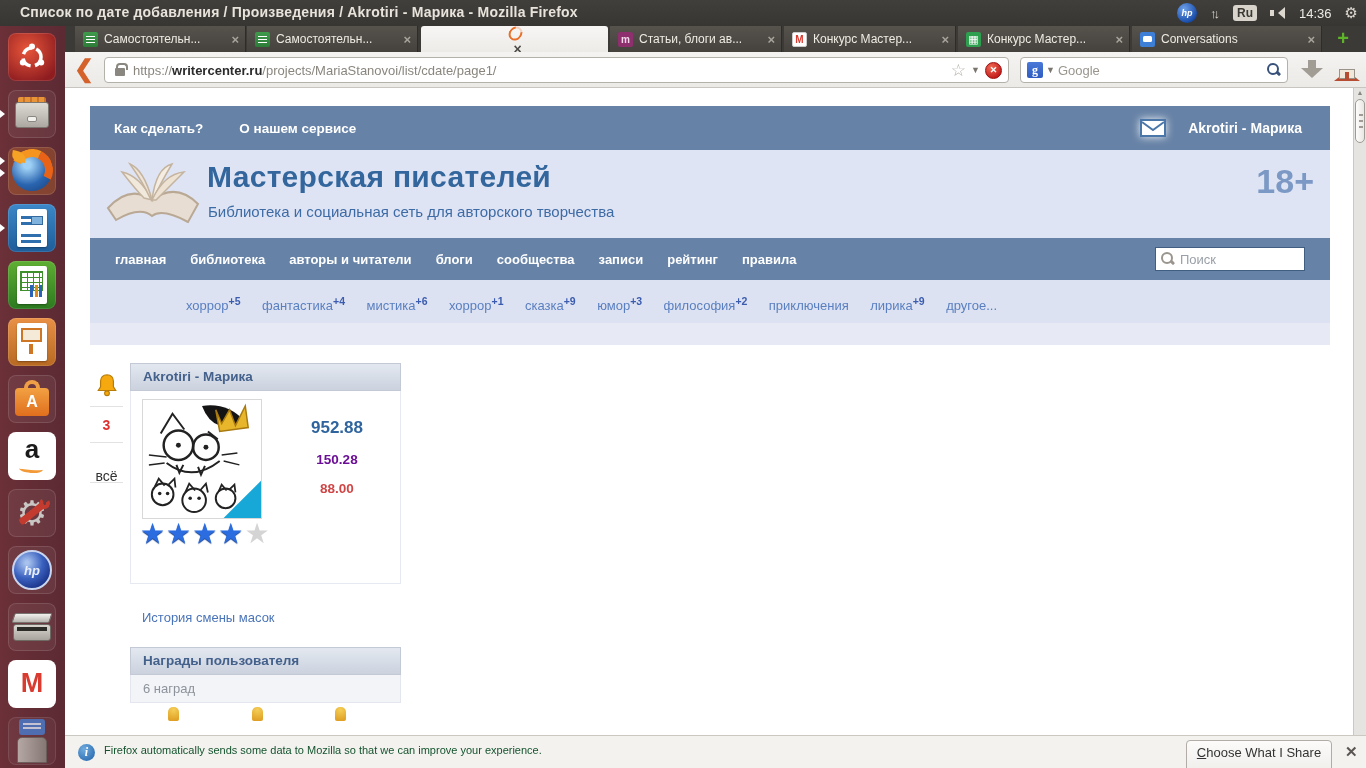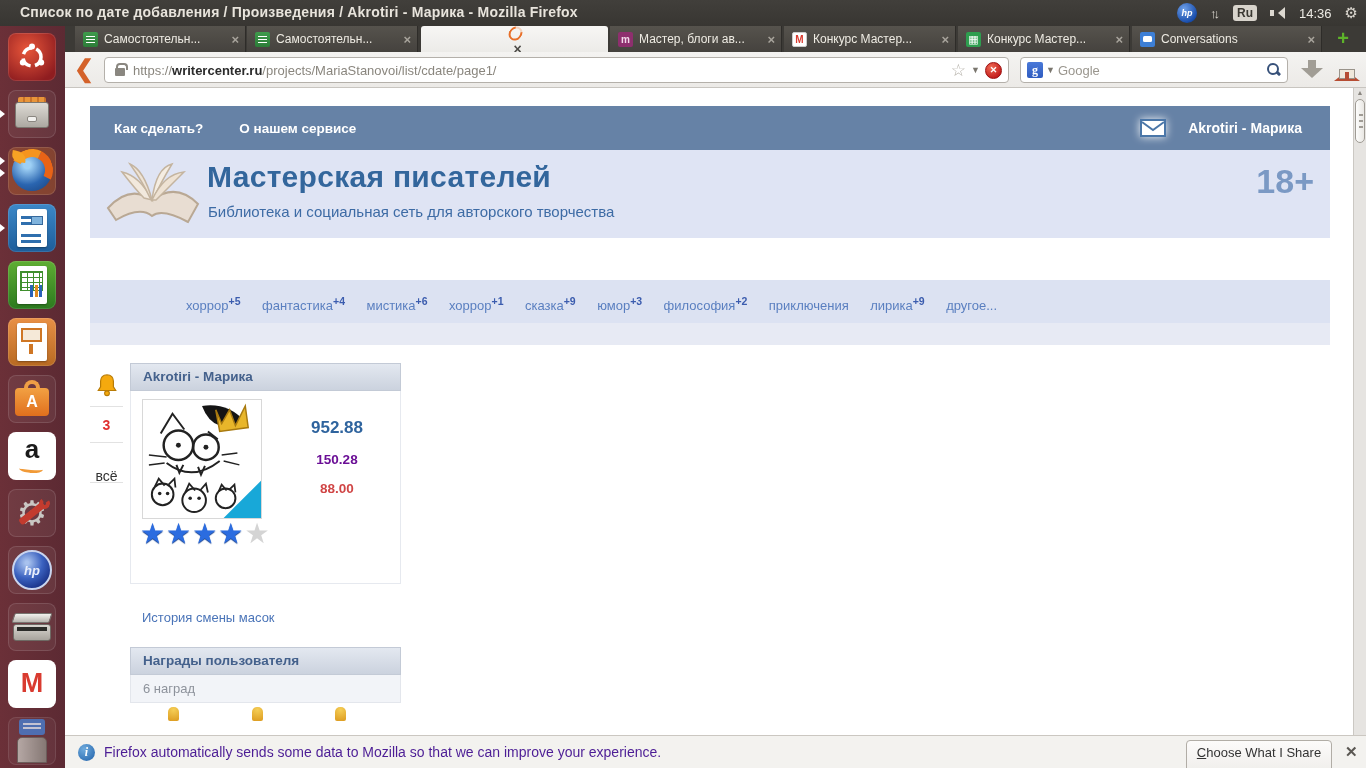--- a/index.html
+++ b/index.html
@@ -180,21 +180,21 @@
   .sb-up { position:absolute; top:1px; left:0; width:12px; text-align:center; font-size:7px; color:#8a8680; }
   .sb-thumb { position:absolute; left:1px; top:11px; width:10px; height:44px; background:linear-gradient(90deg,#fdfdfc,#e9e7e3); border:1px solid #9f9b94; border-radius:5px; }
   .sb-dots { position:absolute; left:3px; top:14px; width:4px; height:14px; background:repeating-linear-gradient(#9f9b94 0 2px, transparent 2px 6px); }
 
   
   .statusbar { position:absolute; left:0; top:626px; width:321px; height:21px; background:#f4f3f0; border:1px solid #b8b4ad; border-left:none; border-bottom:none; border-radius:0 3px 0 0; font-size:13px; color:#1c1c1c; line-height:20px; padding-left:12px; white-space:nowrap; overflow:hidden; }
 
   
   .notifbar { position:absolute; left:0; top:647px; width:1301px; height:33px; background:#f3f2ef; border-top:1px solid #cbc7c1; }
   .info-ico { position:absolute; left:13px; top:8px; width:17px; height:17px; border-radius:50%; background:radial-gradient(circle at 35% 30%, #6fabdd, #2f6fb3 80%); color:#fff; font-family:"Liberation Serif", serif; font-style:italic; font-weight:bold; font-size:12px; text-align:center; line-height:17px; }
-  .notif-text { position:absolute; left:39px; top:8px; font-size:14px; color:#4c1d95; }
+  .notif-text { position:absolute; left:39px; top:8px; font-size:11px; color:#14532d; }
   .notif-btn { position:absolute; left:1121px; top:4px; width:146px; height:42px; background:linear-gradient(#fcfbfa,#eceae6); border:1px solid #b1ada6; border-radius:4px; font-size:13px; color:#333; text-align:center; line-height:23px; }
   .notif-btn::first-letter { text-decoration:underline; }
   .notif-close { position:absolute; left:1280px; top:7px; font-size:15px; font-weight:bold; color:#5a5752; }
 </style>
 </head>
 <body>
 
 <div id="screen">
 
   <div id="titlebar">
@@ -224,21 +224,21 @@
       <span class="tab-label">Самостоятельн...</span>
       <span class="tab-close">×</span>
     </div>
     <div class="tab active" style="left:421px;width:187px;flex-direction:column;">
       <span class="favicon fav-spinner"></span>
       <span class="tab-label">Connecting...</span>
       <span class="tab-close">×</span>
     </div>
     <div class="tab" style="left:610px;width:172px;">
       <span class="favicon fav-m">m</span>
-      <span class="tab-label">Мастер, блоги ав...</span>
+      <span class="tab-label">Статьи, блоги ав...</span>
       <span class="tab-close">×</span>
     </div>
     <div class="tab" style="left:784px;width:172px;">
       <span class="favicon fav-gmail">M</span>
       <span class="tab-label">Конкурс Мастер...</span>
       <span class="tab-close">×</span>
     </div>
     <div class="tab" style="left:958px;width:172px;">
       <span class="favicon fav-sheets">▦</span>
       <span class="tab-label">Конкурс Мастер...</span>
@@ -371,20 +371,34 @@
           <path d="M52 44 Q40 20 22 16 Q36 34 44 42 Z" fill="#f2e9dd" stroke="#c4b49f" stroke-width="1.5"></path>
           <path d="M52 44 Q44 14 30 8 Q44 28 50 42 Z" fill="#efe4d6" stroke="#c4b49f" stroke-width="1.5"></path>
           <path d="M52 44 Q56 12 72 8 Q60 28 54 42 Z" fill="#f5ede2" stroke="#c4b49f" stroke-width="1.5"></path>
           <path d="M52 44 Q64 18 84 16 Q66 34 56 44 Z" fill="#eee2d3" stroke="#c4b49f" stroke-width="1.5"></path>
         </svg>
         <div class="sitetitle">Мастерская писателей</div>
         <div class="sitesub">Библиотека и социальная сеть для авторского творчества</div>
         <div class="agebadge">18+</div>
       </div>
 
+      <div class="mainnav">
+        <span class="navitem">главная</span>
+        <span class="navitem">библиотека</span>
+        <span class="navitem">авторы и читатели</span>
+        <span class="navitem">блоги</span>
+        <span class="navitem">сообщества</span>
+        <span class="navitem">записи</span>
+        <span class="navitem">рейтинг</span>
+        <span class="navitem">правила</span>
+        <span class="nav-search">
+          <span class="magnifier gray"></span>
+          <input type="text" placeholder="Поиск" style="">
+        </span>
+      </div>
 
       <div class="genres">
         <span class="genre"><span>хоррор</span><sup>+5</sup></span>
         <span class="genre"><span>фантастика</span><sup>+4</sup></span>
         <span class="genre"><span>мистика</span><sup>+6</sup></span>
         <span class="genre"><span>хоррор</span><sup>+1</sup></span>
         <span class="genre"><span>сказка</span><sup>+9</sup></span>
         <span class="genre"><span>юмор</span><sup>+3</sup></span>
         <span class="genre"><span>философия</span><sup>+2</sup></span>
         <span class="genre"><span>приключения</span><sup></sup></span>

